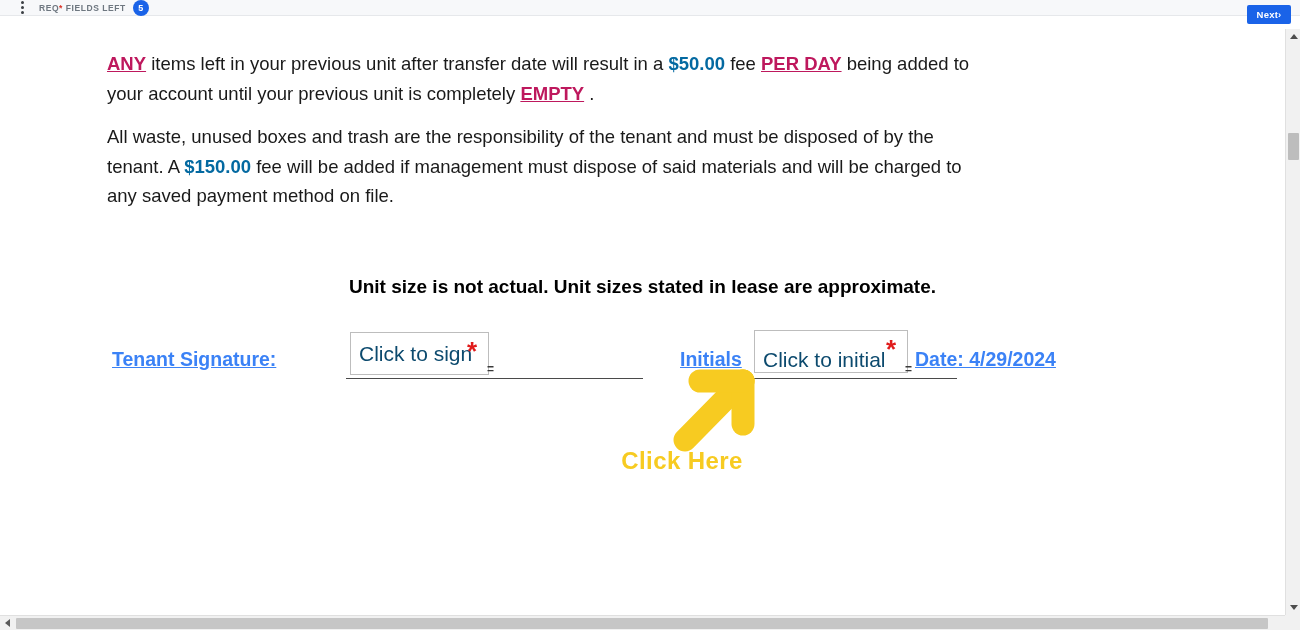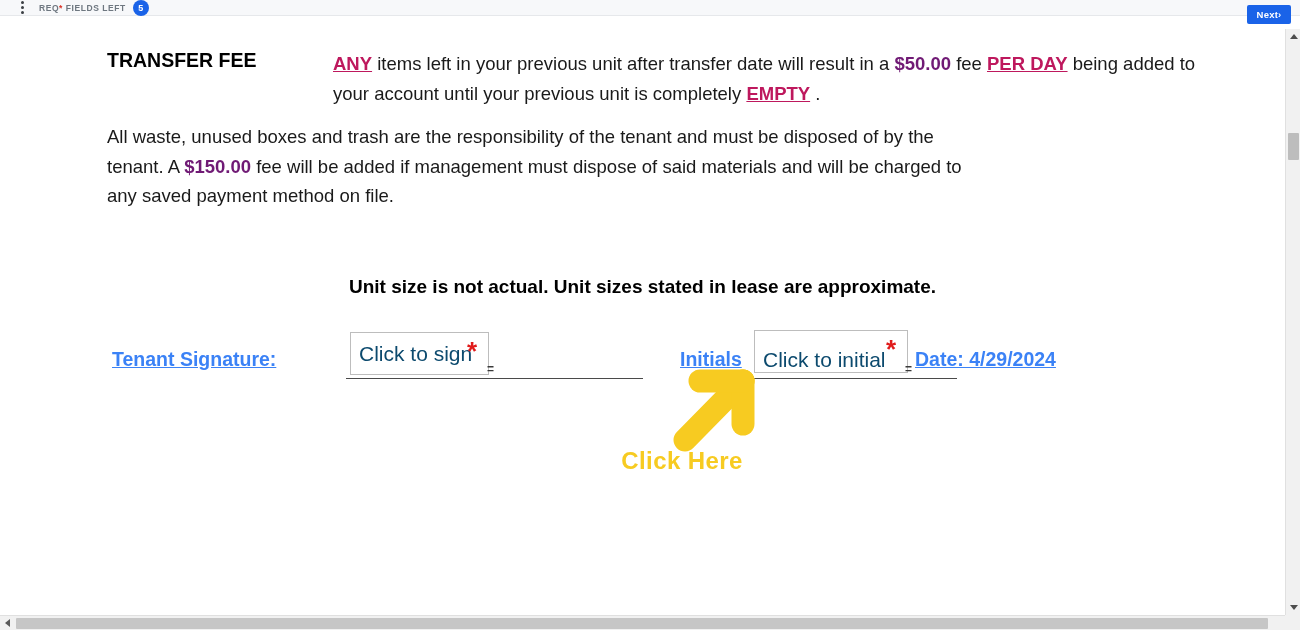--- a/index.html
+++ b/index.html
@@ -96,21 +96,21 @@
     font-weight: bold;
     color: #000000;
     white-space: nowrap;
   }
   .body-col {
     font-size: 18.5px;
     color: #1a1a1a;
     line-height: 29.5px;
   }
   .body-col b { font-weight: bold; color: #be185d; text-decoration: underline; }
-  .money { color: #701a75; font-weight: bold; }
+  .money { color: #0369a1; font-weight: bold; }
 
   
   #p1 { left: 107px; top: 20px; width: 1120px; }
   #p1 .label-col { width: 226px; }
   #p1 .body-col { width: 870px; }
 
   
   #p2 { left: 107px; top: 93px; width: 1120px; }
   #p2 .label-col { width: 226px; }
   #p2 .body-col { width: 880px; }
@@ -299,21 +299,20 @@
     <i></i>
   </div>
   <div id="reqLabel"><span>REQ</span><span class="star">*</span><span> FIELDS LEFT</span></div>
   <div id="reqBadge">5</div>
   <button id="nextBtn">Next›</button>
 </div>
 
 <div id="doc">
 
   <div class="row" id="p1">
-    <div class="label-col">TRANSFER FEE</div>
     <div class="body-col"><b>ANY</b><span> items left in your previous unit after transfer date will result in a </span><span class="money">$50.00</span><span> fee </span><b>PER DAY</b><span> being added to your account until your previous unit is completely </span><b>EMPTY</b><span> .</span></div>
   </div>
 
   <div class="row" id="p2">
     <div class="body-col"><span>All waste, unused boxes and trash are the responsibility of the tenant and must be disposed of by the tenant.  A </span><span class="money">$150.00</span><span> fee will be added if management must dispose of said materials and will be charged to any saved payment method on file.</span></div>
   </div>
 
   <div class="center-line" id="centered1">Unit size is not actual. Unit sizes stated in lease are approximate.</div>
 
   <div id="sigRow">

